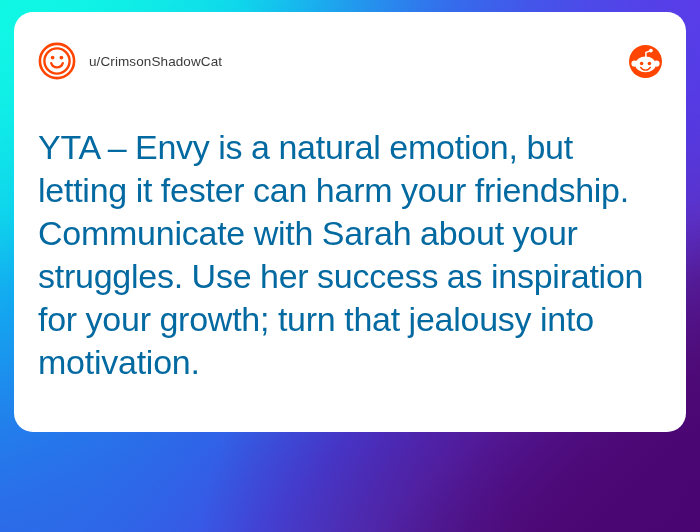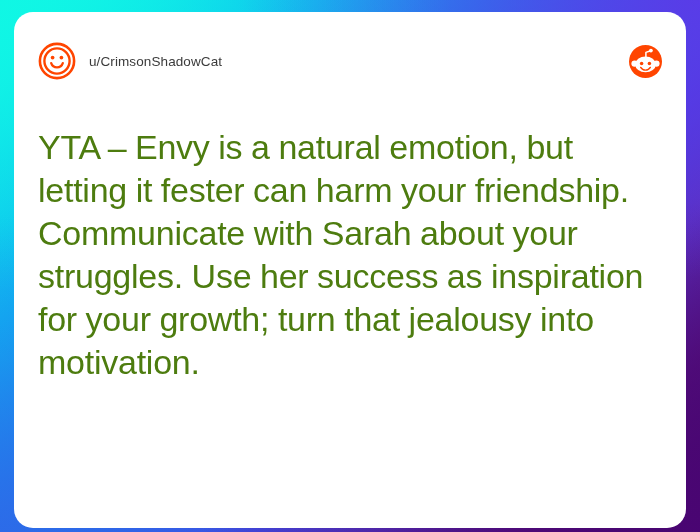--- a/index.html
+++ b/index.html
@@ -41,21 +41,21 @@
       radial-gradient(105% 85% at 0% 100%, rgba(46,104,232,0.85) 0%, rgba(46,104,232,0.30) 38%, rgba(46,104,232,0) 70%),
       radial-gradient(95% 80% at 0% 0%, rgba(16,247,228,0.95) 0%, rgba(16,247,228,0.35) 36%, rgba(16,247,228,0) 68%);
   }
 
   
   #post-card {
     position: absolute;
     left: 14px;
     top: 12px;
     width: 672px;
-    height: 516px;
+    height: 420px;
     background: #FFFFFF;
     border-radius: 19px;
     overflow: hidden;
   }
 
   
   .card-header {
     display: flex;
     align-items: center;
     padding: 26px 24px 0 24px;
@@ -88,21 +88,21 @@
 
   
   .card-body {
     padding: 0 24px;
     margin-top: 42px;
   }
 
   .post-text {
     font-size: 34px;
     line-height: 43px;
-    color: #4d7c0f;
+    color: #0369a1;
     letter-spacing: -0.25px;
     font-weight: 400;
     word-spacing: -0.5px;
     margin-top: 12px;
   }
 </style>
 </head>
 <body>
 
 <div id="bg-gradient"></div>

